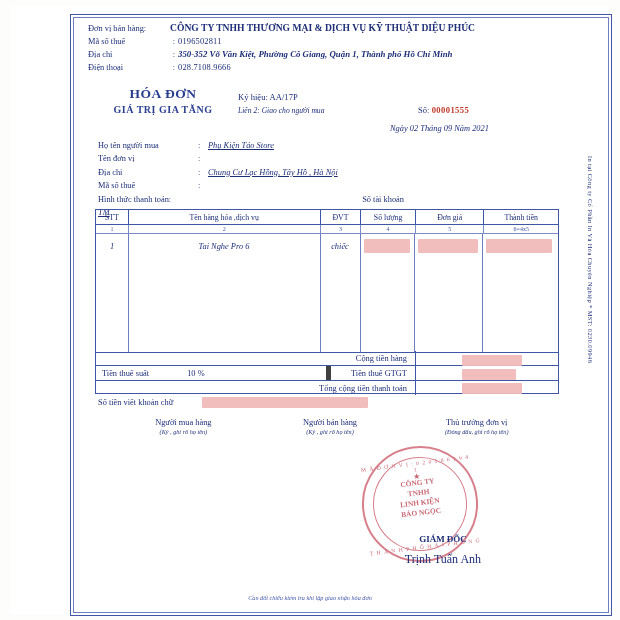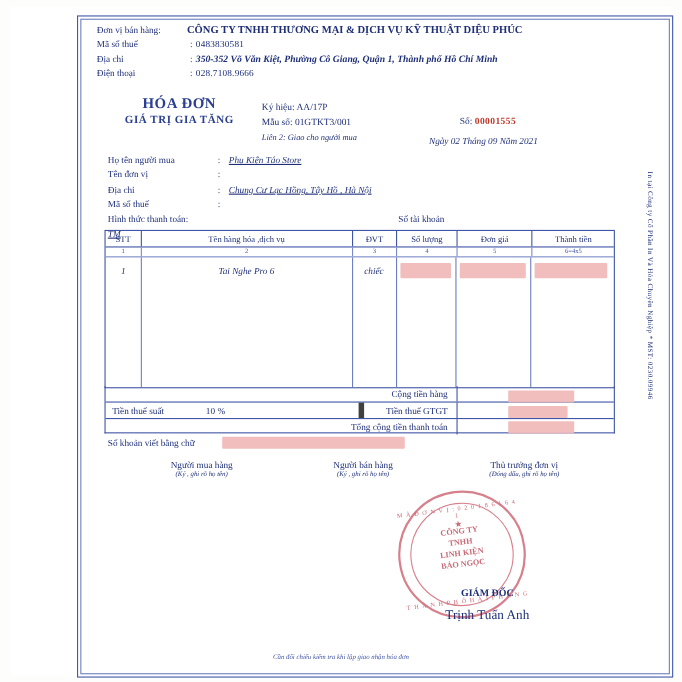--- a/index.html
+++ b/index.html
@@ -207,21 +207,21 @@
     <div class="border-inner"></div>
 
     <div class="hdr">
       <div class="row">
         <span class="lbl">Đơn vị bán hàng:</span>
         <span class="company">CÔNG TY TNHH THƯƠNG MẠI &amp; DỊCH VỤ KỸ THUẬT DIỆU PHÚC</span>
       </div>
       <div class="row">
         <span class="lbl">Mã số thuế</span>
         <span class="colon">:</span>
-        <span class="val small">0483830581</span>
+        <span class="val small">0196502811</span>
       </div>
       <div class="row">
         <span class="lbl">Địa chỉ</span>
         <span class="colon">:</span>
         <span class="addr">350-352 Võ Văn Kiệt, Phường Cô Giang, Quận 1, Thành phố Hồ Chí Minh</span>
       </div>
       <div class="row">
         <span class="lbl">Điện thoại</span>
         <span class="colon">:</span>
         <span class="val small">028.7108.9666</span>
@@ -230,24 +230,20 @@
 
     <div class="titlewrap">
       <div class="title-left">
         <div class="t1">HÓA ĐƠN</div>
         <div class="t2">GIÁ TRỊ GIA TĂNG</div>
       </div>
       <div class="title-mid">
         <div>
           <span>Ký hiệu:</span>
           <span>AA/17P</span>
-        </div>
-        <div>
-          <span>Mẫu số:</span>
-          <span>01GTKT3/001</span>
         </div>
         <div class="lineitalic">
           <span>Liên 2:</span>
           <span>Giao cho người mua</span>
         </div>
       </div>
       <div class="title-right">
         <div style="padding-top:13px;">
           <span>Số:</span>
           <span class="num">00001555</span>
@@ -341,21 +337,21 @@
         <div class="tot-left"></div>
         <div class="tot-mid">Tổng cộng tiền thanh toán</div>
         <div class="tot-right"></div>
       </div>
     </div>
     <div class="redact" style="left:452px; top:349px; width:60px; height:11px;"></div>
     <div class="redact" style="left:452px; top:363px; width:54px; height:11px;"></div>
     <div class="redact" style="left:452px; top:377px; width:60px; height:11px;"></div>
 
     <div class="words">
-      <span>Số khoản viết bằng chữ</span>
+      <span>Số tiền viết khoản chữ</span>
       <span></span>
     </div>
     <div class="redact" style="left:192px; top:391px; width:166px; height:11px;"></div>
 
     <div class="sigs">
       <div>
         <div class="name">Người mua hàng</div>
         <div class="note">(Ký , ghi rõ họ tên)</div>
       </div>
       <div>

